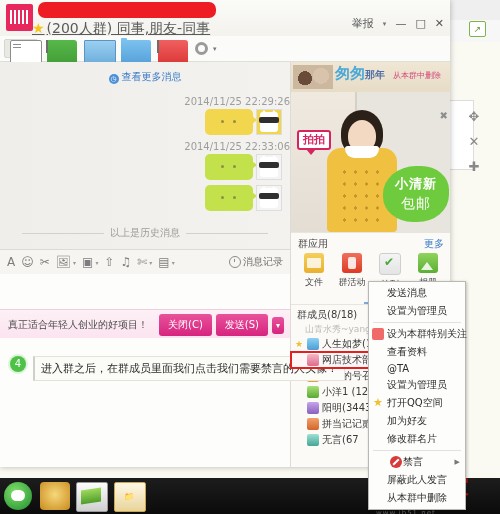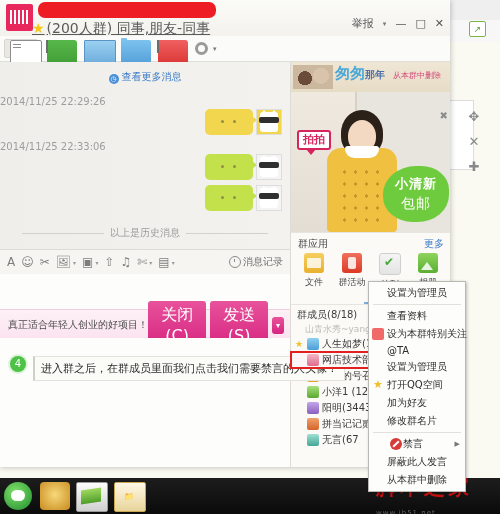--- a/index.html
+++ b/index.html
@@ -62,21 +62,21 @@
   .tb-caret{font-size:7px;color:#777;margin-left:2px;}
 
   
   .qq-body{position:relative;height:406px;}
   .chat-pane{position:absolute;left:0;top:0;width:290px;height:406px;background:#5eead4;}
   .msg-scroll{position:relative;height:182px;overflow:hidden;padding-top:5px;
     background:linear-gradient(90deg,#efeeea,#f3f2ee);}
   .more-msgs{text-align:center;color:#3a7bc8;font-size:10px;padding:3px 0 6px;}
   .more-msgs .clk{display:inline-block;width:10px;height:10px;border-radius:50%;background:#4a90d9;color:#fff;
     font-size:7px;line-height:10px;text-align:center;margin-right:3px;vertical-align:-1px;}
-  .ts{text-align:left;color:#9d9d9d;font-size:10px;margin:6px 0 2px;}
+  .ts{text-align:right;color:#9d9d9d;font-size:10px;margin:6px 0 2px;}
   .row{display:flex;justify-content:flex-end;align-items:flex-start;padding-right:8px;margin-bottom:5px;gap:3px;}
   .bubble{height:26px;border-radius:5px;position:relative;}
   .bubble:after{content:"";position:absolute;right:-4px;top:7px;border-top:4px solid transparent;
     border-bottom:4px solid transparent;}
   .bubble.y{width:48px;background:#f2d64d;}
   .bubble.y:after{border-left:5px solid #f2d64d;}
   .bubble.g{width:48px;background:#c2e14b;}
   .bubble.g:after{border-left:5px solid #c2e14b;}
   .bubble i{position:absolute;top:11px;width:3px;height:3px;background:#8f8f45;border-radius:50%;}
   .bubble i:first-child{left:16px;}
@@ -98,21 +98,21 @@
   .et-caret{font-size:6px;color:#9a9a9a;margin-left:-4px;}
   .et-right{position:absolute;right:7px;display:flex;align-items:center;gap:2px;color:#6f6f6f;font-size:10px;text-align:right;}
   .et-clock{display:inline-block;width:10px;height:10px;border:1px solid #8b8b8b;border-radius:50%;position:relative;}
   .et-clock:after{content:"";position:absolute;left:4px;top:2px;width:1px;height:3px;background:#8b8b8b;}
 
   .edit-zone{height:66px;background:#fdfdfb;position:relative;}
   .ad-strip{position:absolute;left:0;bottom:0;width:290px;height:30px;background:linear-gradient(#fdf0f6,#fbe3ef);
     border-top:1px solid #f0cede;display:flex;align-items:center;}
   .ad-text{font-size:10px;color:#4b4b4b;padding-left:8px;flex:1;white-space:nowrap;}
   .btn-pink{background:linear-gradient(#e8529b,#d6247f);color:#fff;border:none;border-radius:3px;
-    font-size:16px;padding:4px 9px;font-family:inherit;}
+    font-size:10px;padding:4px 9px;font-family:inherit;}
   .btn-grp{display:flex;align-items:center;gap:4px;padding-right:6px;}
   .btn-split{background:linear-gradient(#e8529b,#d6247f);color:#fff;border:none;border-radius:3px;
     font-size:8px;padding:4px 4px;font-family:inherit;}
 
   .tip-zone{position:absolute;left:0;top:276px;width:290px;height:130px;background:#fdfdfb;}
   .tip-row{display:flex;align-items:flex-start;gap:7px;padding:18px 0 0 10px;}
   .step-dot{width:16px;height:16px;border-radius:50%;background:#4dc247;color:#fff;font-size:10px;
     line-height:16px;text-align:center;flex:none;box-shadow:0 0 0 2px #ddf3db;}
   .tip-box{background:#fbfbf7;border:1px solid #e3e2dc;border-left:2px solid #cfcec8;padding:4px 6px;
     font-size:11px;color:#2c2c2c;white-space:nowrap;position:relative;z-index:3;}
@@ -482,29 +482,32 @@
           <span class="mav a7"></span>
           <span>无言(67</span>
         </div>
       </div>
     </div>
   </div>
 </div>
 
 <div class="ctx">
   <div class="ctx-li">
+    <span>发送消息</span>
+  </div>
+  <div class="ctx-li">
     <span>设置为管理员</span>
   </div>
   <div class="ctx-sep"></div>
-  <div class="ctx-li">
-    <span>查看资料</span>
-  </div>
   <div class="ctx-li">
     <span class="cic heart"></span>
     <span>设为本群特别关注</span>
+  </div>
+  <div class="ctx-li">
+    <span>查看资料</span>
   </div>
   <div class="ctx-li">
     <span>@TA</span>
   </div>
   <div class="ctx-li">
     <span>设置为管理员</span>
   </div>
   <div class="ctx-li">
     <span class="cic star">★</span>
     <span>打开QQ空间</span>

